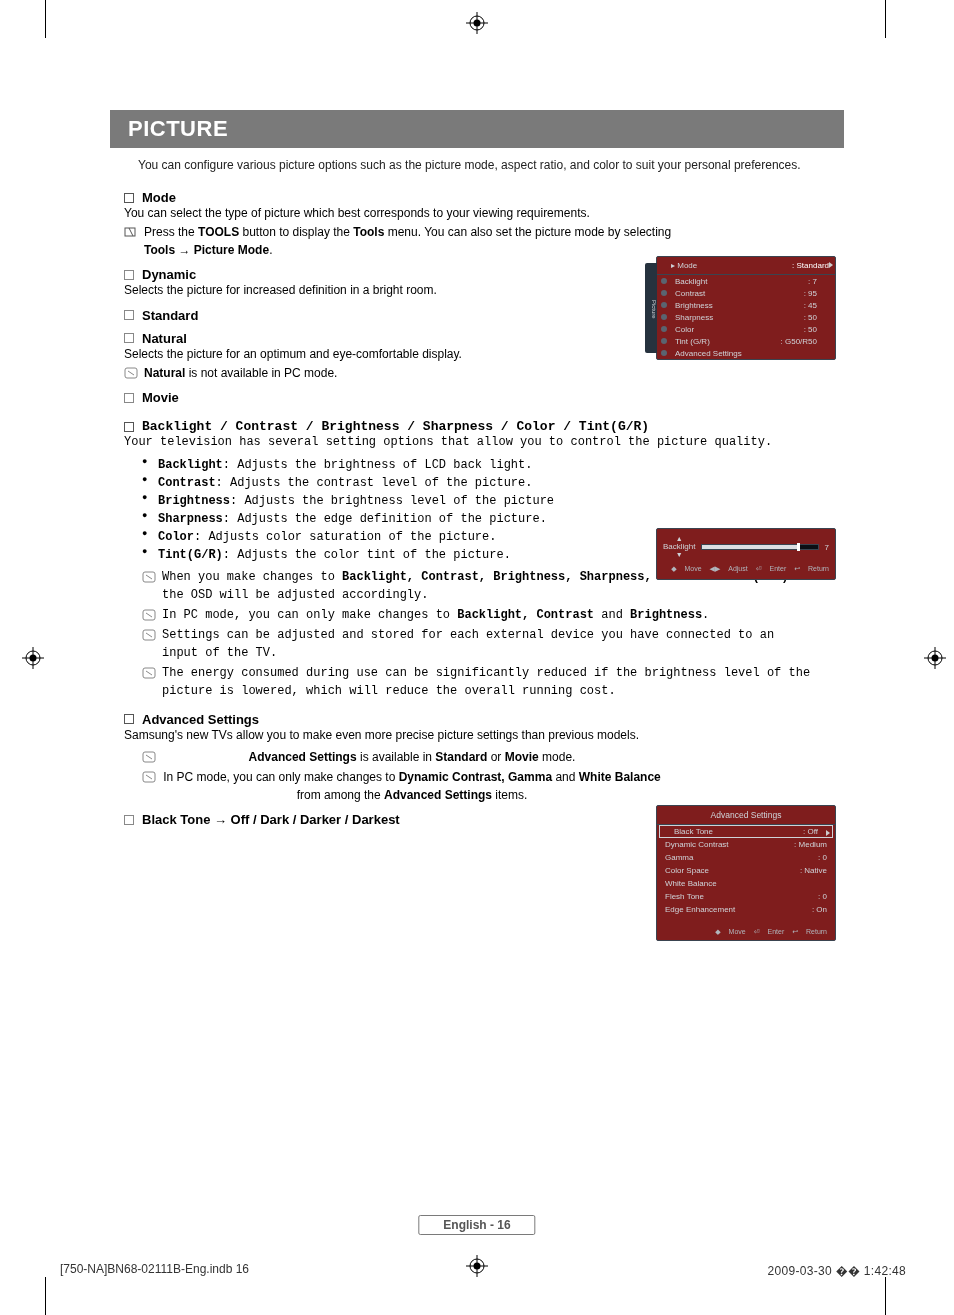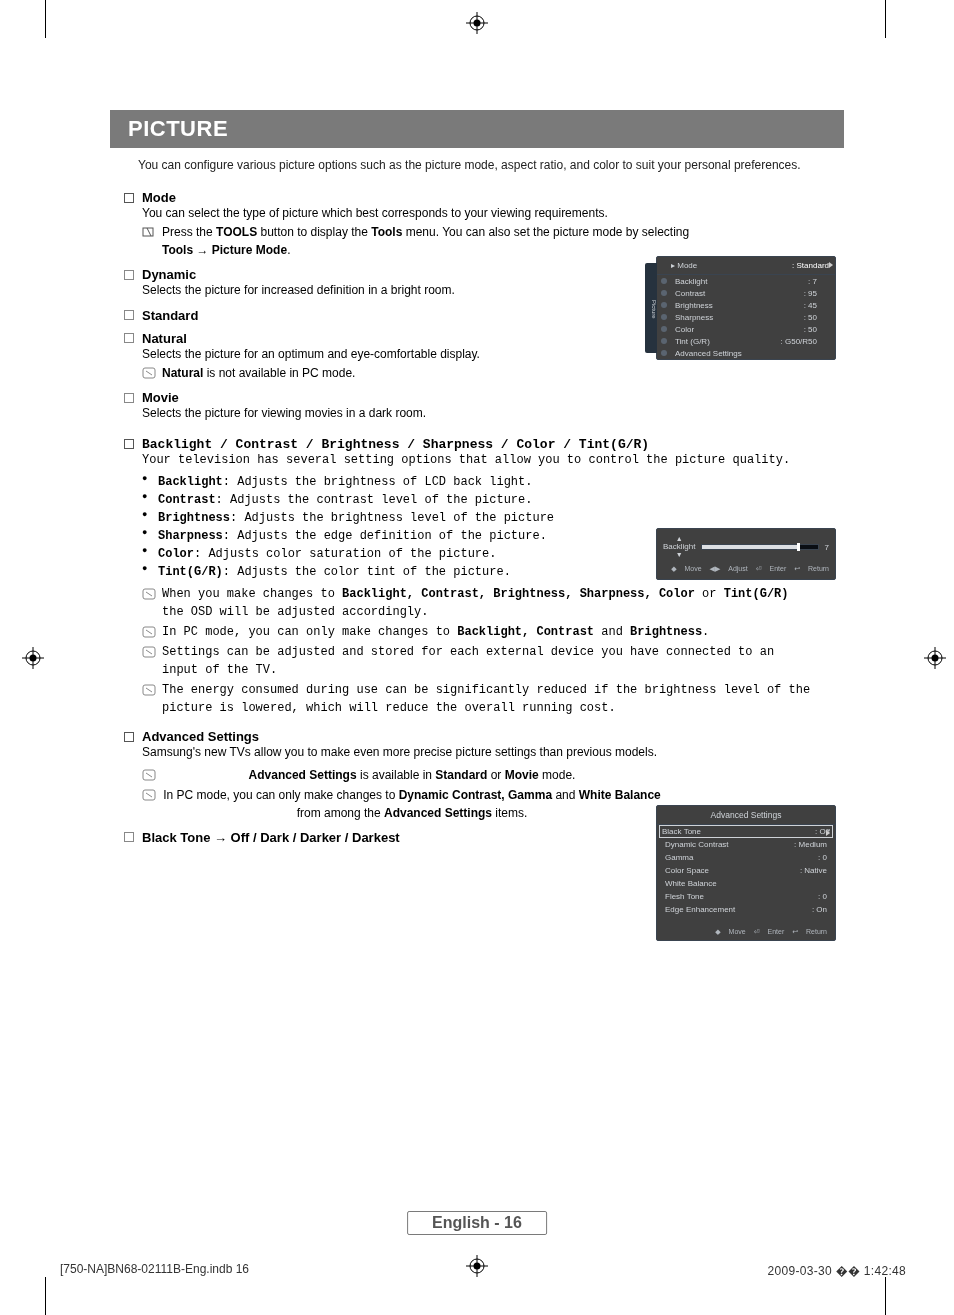--- a/index.html
+++ b/index.html
@@ -88,21 +88,20 @@
     margin-right: 8px;
     margin-top: 2.5px;
     flex-shrink:0;
   }
   .sq.gray { border-color:#888; }
   .sub-title {
     font-weight: bold;
     font-size: 13px;
   }
   .sub-body {
-    margin-left: 18px;
     font-size: 12px;
     max-width: 550px;
     line-height: 1.45;
   }
   .sub-body.wide { max-width: 700px; }
   .icon-row {
     display:flex;
     align-items:flex-start;
     margin-top:2px;
     gap:6px;
@@ -147,21 +146,21 @@
     position: relative;
     padding-left: 20px;
     margin-bottom: 2px;
   }
   .note-list li .note-icon {
     position:absolute;
     left:0; top:1px;
   }
   .osd {
     position: absolute;
-    background: #404040;
+    background: #7f1d1d;
     color: #cfd3d8;
     font-size: 8px;
     border: 1px solid #3a4450;
     border-radius: 2px;
   }
   .osd1 { top: 256px; right: 118px; width: 180px; }
   .osd1 .side-tab {
     position:absolute;
     left:-12px; top:6px;
     width:12px; height:calc(100% - 12px);
@@ -227,39 +226,39 @@
     border-bottom:1px solid #3a4450;
   }
   .osd3 .row {
     display:flex;
     justify-content:space-between;
     padding:2px 8px;
   }
   .osd3 .row.sel {
     border:1px solid #cfd3d8;
     margin:0 2px;
-    padding:1px 2px;
+    padding:1px 14px;
     position:relative;
   }
   .osd3 .row.sel .arrow {
     position:absolute; right:2px; top:4px;
     width:0;height:0;
     border-top:3px solid transparent;
     border-bottom:3px solid transparent;
     border-left:4px solid #ccc;
   }
   .osd3 .footer { padding:6px 8px 4px 0; }
   .page-num {
     position:absolute;
     bottom: 80px;
     left: 50%;
     transform: translateX(-50%);
     border: 1.2px solid #7a7a7a;
     color: #555;
-    font-size: 16px;
+    font-size: 12px;
     font-weight:bold;
     padding: 2px 24px;
     border-radius: 2px;
   }
   .footer-line {
     position:absolute;
     bottom: 36px;
     left: 60px;
     right: 48px;
     display:flex;
@@ -365,21 +364,20 @@
                 </svg>
               </span>
               <span><b>Natural</b> is not available in PC mode.</span>
             </div></div>
         </div>
         <div class="sub" style="margin-top: 6px;">
     <div class="sub-head">
       <div class="sq gray"></div>
       <div class="sub-title">Movie</div>
     </div>
-    <div class="sub-body">Selects the picture for viewing movies in a dark room.</div>
         </div>
       </div>
 
     <div class="sub" style="margin-top:14px;font-family:Liberation Mono, monospace;">
       <div class="sub-head">
         <div class="sq"></div>
         <div class="sub-title">Backlight / Contrast / Brightness / Sharpness / Color / Tint(G/R)</div>
       </div>
       <div class="sub-body wide">
         <div>Your television has several setting options that allow you to control the picture quality.</div>

